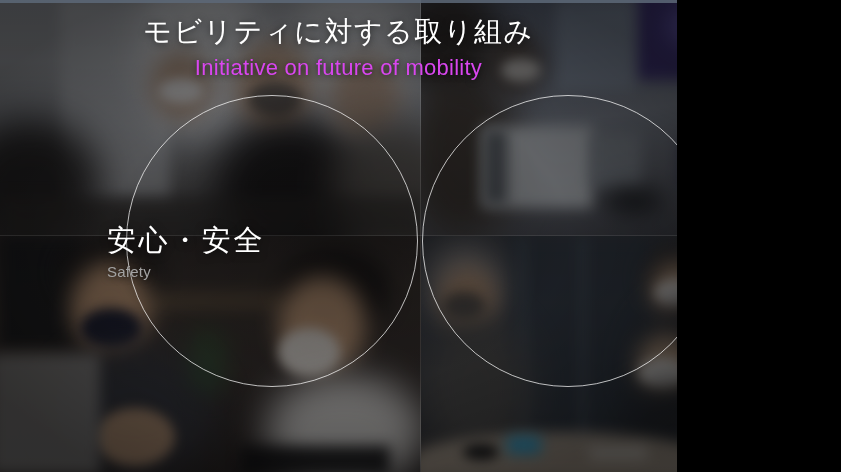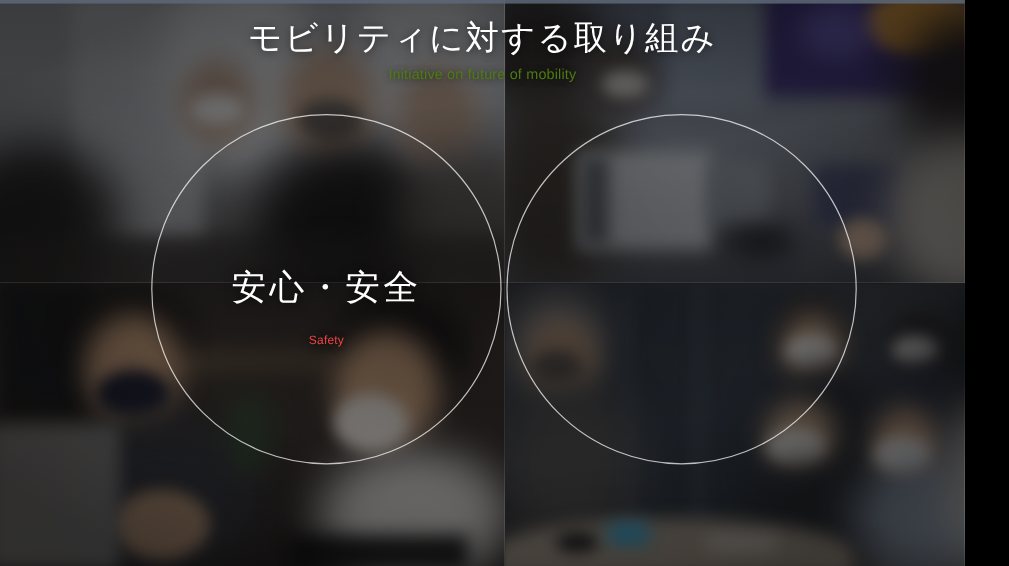--- a/index.html
+++ b/index.html
@@ -1,20 +1,20 @@
 <!DOCTYPE html>
 <html><head>
 <meta charset="utf-8">
 <style>
   html,body{margin:0;padding:0;background:#000;}
   body{font-family:"Liberation Sans","DejaVu Sans",sans-serif;}
 
   #slide{
     position:relative;
-    width:804px;height:472px;
+    width:677px;height:472px;
     overflow:hidden;
     background:#0b0b0d;
   }
 
   
   .photo-grid{position:absolute;inset:0;}
   .photo{position:absolute;overflow:hidden;}
   .q-tl{left:0;top:0;width:421px;height:236px;}
   .q-tr{left:421px;top:0;width:420px;height:236px;}
   .q-bl{left:0;top:236px;width:421px;height:236px;}
@@ -63,36 +63,36 @@
 
   
   .heading{
     position:absolute;left:0;right:0;top:16px;text-align:center;
     color:#fff;font-size:28px;line-height:1.12;font-weight:400;
     letter-spacing:.055em;
     text-shadow:0 1px 7px rgba(0,0,0,.62);
   }
   .subheading{
     position:absolute;left:0;right:0;top:55px;text-align:center;
-    color:#4d7c0f;font-size:12px;font-weight:400;letter-spacing:.012em;
+    color:#d946ef;font-size:22px;font-weight:400;letter-spacing:.012em;
     text-shadow:0 1px 6px rgba(0,0,0,.62);
   }
 
-  .pillar{position:absolute;width:330px;text-align:center;}
+  .pillar{position:absolute;width:330px;text-align:left;}
   .pillar-left {left:107px;top:223px;}
   .pillar-right{left:403px;top:223px;}
 
   .pillar-jp{
     color:#fff;font-size:29px;line-height:1.18;font-weight:400;
     letter-spacing:.09em;
     text-shadow:0 1px 8px rgba(0,0,0,.70);
   }
   .pillar-en{
-    margin-top:22px;
-    color:#ef4444;font-size:10px;font-weight:400;letter-spacing:.015em;
+    margin-top:6px;
+    color:#a3a3a3;font-size:15px;font-weight:400;letter-spacing:.015em;
     text-shadow:0 1px 7px rgba(0,0,0,.70);
   }
 </style>
 </head>
 <body>
 
 <div id="slide">
 
   <div class="photo-grid">
 

